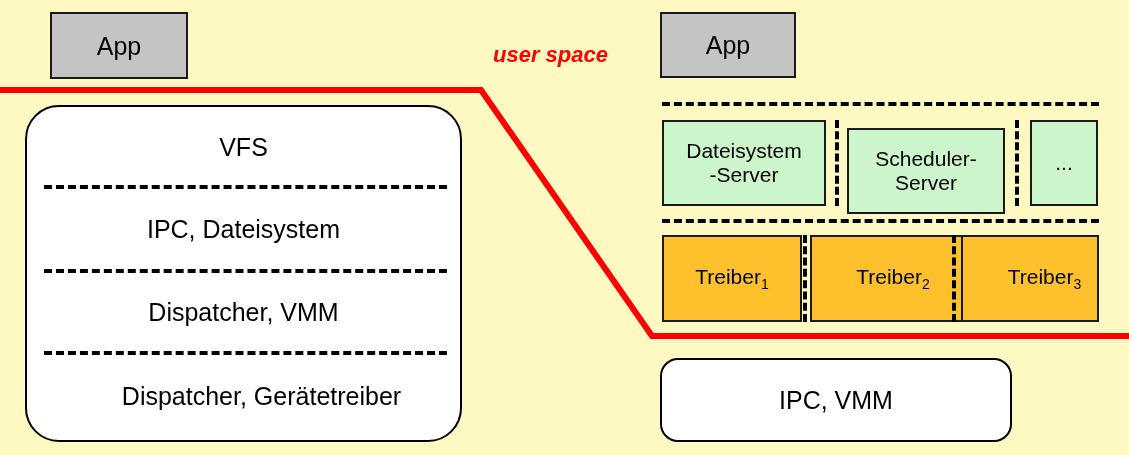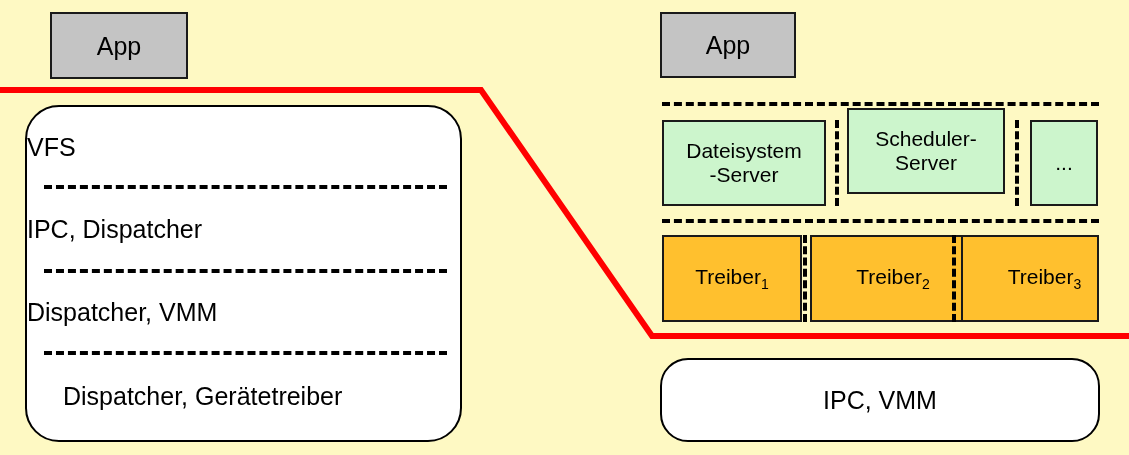--- a/index.html
+++ b/index.html
@@ -48,20 +48,21 @@
     border: 2px solid #000000;
     border-radius: 34px;
     background: #ffffff;
   }
   .mono-layer {
     position: absolute;
     left: 0;
     width: 100%;
     display: flex;
     align-items: center;
+    justify-content: center;
     font-size: 25px;
     color: #000000;
     box-sizing: border-box;
   }
   #mono-layer-0 { top: 0px;   height: 80px; }
   #mono-layer-1 { top: 80px;  height: 84px; }
   #mono-layer-2 { top: 164px; height: 82px; }
   #mono-layer-3 { top: 246px; height: 87px; padding-left: 36px; }
 
   .mono-divider {
@@ -75,21 +76,21 @@
   #mono-div-1 { top: 162px; }
   #mono-div-2 { top: 244px; }
 
   
   .server-box {
     background: #ccf5cc;
     border: 2px solid #1a1a1a;
     font-size: 21px;
   }
   #server-0 { left: 662px;  top: 120px; width: 164px; height: 86px; }
-  #server-1 { left: 847px;  top: 108px; width: 158px; height: 86px; }
+  #server-1 { left: 847px;  top: 128px; width: 158px; height: 86px; }
   #server-2 { left: 1030px; top: 120px; width: 68px;  height: 86px; }
 
   
   .driver-box {
     background: #ffc02e;
     border: 2px solid #1a1a1a;
     font-size: 21px;
   }
   #driver-0 { left: 662px; top: 235px; width: 140px; height: 87px; }
   #driver-1 { left: 810px; top: 235px; width: 166px; height: 87px; }
@@ -121,25 +122,25 @@
   #mk-vdash-s0 { left: 835px;  top: 120px; height: 86px; }
   #mk-vdash-s1 { left: 1015px; top: 120px; height: 86px; }
   #mk-vdash-d0 { left: 803px;  top: 235px; height: 87px; }
   #mk-vdash-d1 { left: 952px;  top: 235px; height: 87px; }
 
   
   #micro-base {
     position: absolute;
     left: 660px;
     top: 358px;
-    width: 440px;
+    width: 352px;
     height: 84px;
     box-sizing: border-box;
     border: 2px solid #000000;
-    border-radius: 28px;
+    border-radius: 18px;
     background: #ffffff;
     display: flex;
     align-items: center;
     justify-content: center;
     font-size: 25px;
     color: #000000;
   }
 
   
   #boundary-svg {
@@ -172,21 +173,21 @@
     <span>App</span>
   </div>
 
   <div id="mono-kernel">
     <div class="mono-layer" id="mono-layer-0">
       <span>VFS</span>
     </div>
     <div class="mono-divider" id="mono-div-0"></div>
 
     <div class="mono-layer" id="mono-layer-1">
-      <span>IPC, Dispatcher</span>
+      <span>IPC, Dateisystem</span>
     </div>
     <div class="mono-divider" id="mono-div-1"></div>
 
     <div class="mono-layer" id="mono-layer-2">
       <span>Dispatcher, VMM</span>
     </div>
     <div class="mono-divider" id="mono-div-2"></div>
 
     <div class="mono-layer" id="mono-layer-3">
       <span>Dispatcher, Gerätetreiber</span>
@@ -236,15 +237,16 @@
   </div>
 
   <div id="micro-base">
     <span>IPC, VMM</span>
   </div>
 
   <svg id="boundary-svg" viewBox="0 0 1129 455">
     <polyline points="0,90 481,90 652,336 1129,336" fill="none" stroke="#ff0000" stroke-width="6" stroke-linejoin="miter" stroke-linecap="butt"></polyline>
   </svg>
 
+  <div class="space-label" id="label-user-space">user space</div>
 
 
 </div>
 
 </body></html>

